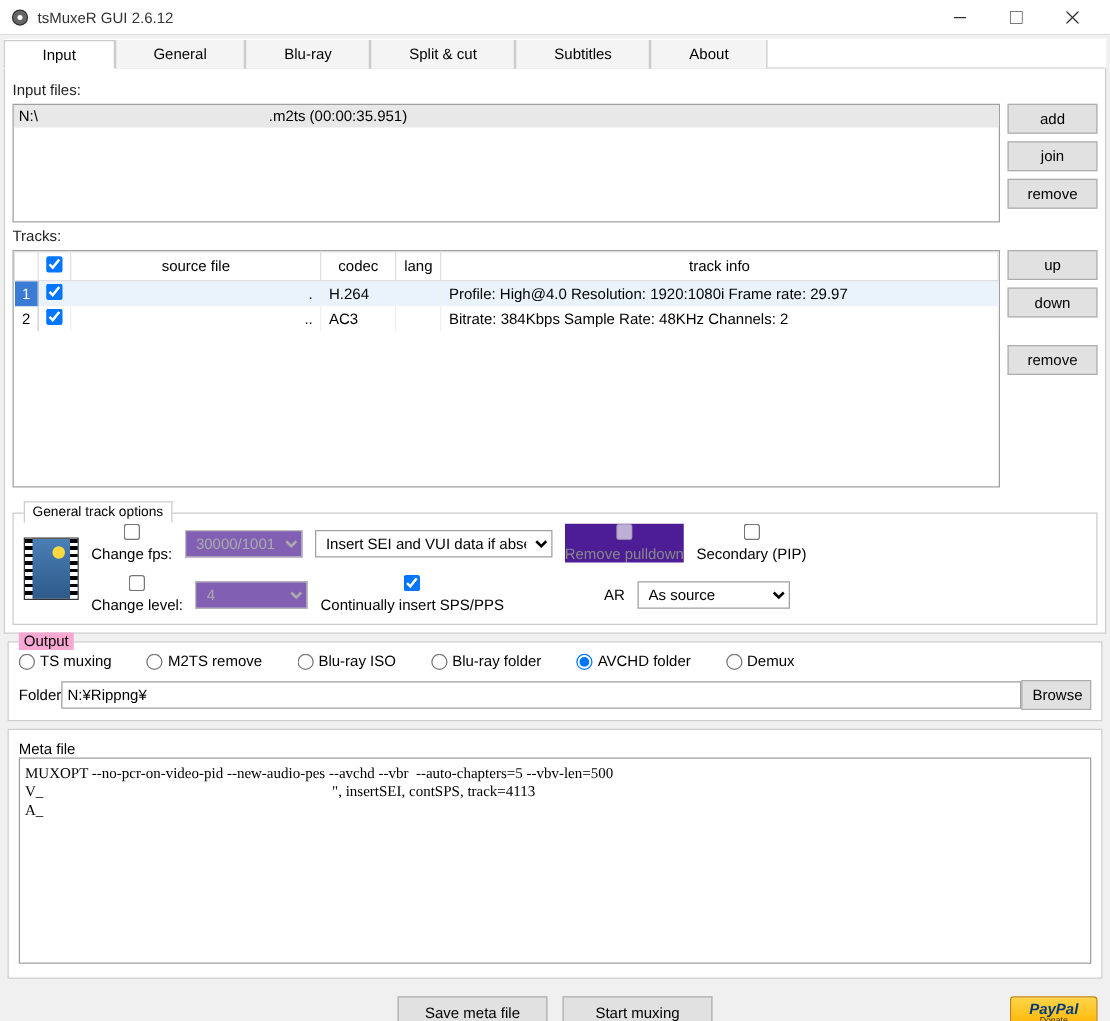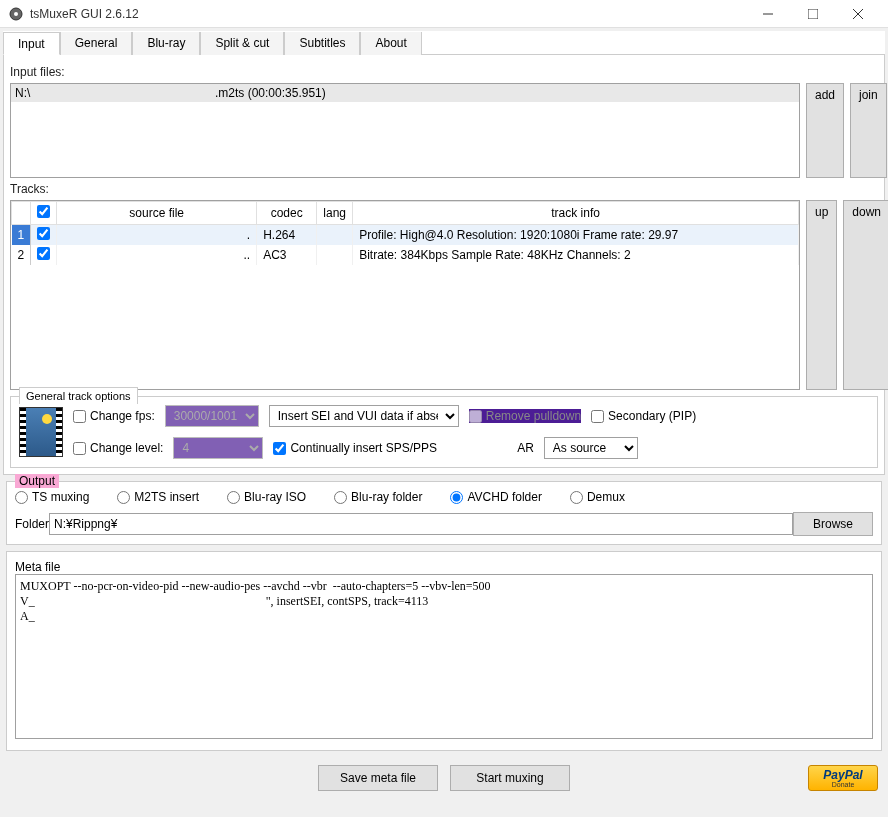--- a/index.html
+++ b/index.html
@@ -7,64 +7,64 @@
 
 
 .titlebar { height: 28px; background: #fff; display: flex; align-items: center; padding: 0 8px; border-bottom: 1px solid #e0e0e0; }
 .titlebar .icon { width: 16px; height: 16px; margin-right: 6px; }
 .titlebar .title { flex: 1; color: #333; }
 .titlebar .winbtns { display: flex; }
 .titlebar .winbtn { width: 45px; height: 28px; display: flex; align-items: center; justify-content: center; color: #333; }
 
 
 .tabstrip { display: flex; background: #fff; border-bottom: 1px solid #ccc; height: 24px; margin: 3px 3px 0 3px; }
-.tab { padding: 4px 14px; border: 1px solid #ccc; border-bottom: none; background: #f4f4f4; margin-right: 0; position: relative; top: 1px; }
+.tab { padding: 4px 30px; border: 1px solid #ccc; border-bottom: none; background: #f4f4f4; margin-right: 0; position: relative; top: 1px; }
 .tab.active { background: #fff; border-bottom: 1px solid #fff; }
 .tab:not(.active) { border-top: none; }
 
 .tabcontent { background: #fff; margin: 0 3px; padding: 6px; border: 1px solid #ccc; border-top: none; }
 
 .section-label { margin: 4px 0; color: #222; }
 
 
 .inputfiles-row { display: flex; gap: 6px; }
 .inputfiles-list { flex: 1; border: 1px solid #a0a0a0; height: 95px; background: #fff; overflow: hidden; }
 .file-row { display: flex; background: #e8e8e8; padding: 2px 4px; }
 .file-row .fname { width: 200px; }
 .file-row .finfo { flex: 1; }
-.side-btns { display: flex; flex-direction: row; gap: 6px; width: 72px; }
+.side-btns { display: flex; flex-direction: column; gap: 6px; width: 72px; }
 .btn { background: #e1e1e1; border: 1px solid #adadad; padding: 4px 8px; text-align: center; cursor: pointer; user-select: none; }
 
 
 .tracks-row { display: flex; gap: 6px; }
 .tracks-table { flex: 1; border: 1px solid #a0a0a0; background: #fff; height: 190px; }
 .tracks-table table { width: 100%; border-collapse: collapse; }
 .tracks-table th { background: #fff; border: 1px solid #e0e0e0; padding: 3px 6px; font-weight: normal; text-align: center; }
 .tracks-table td { padding: 2px 6px; border-right: 1px solid #f0f0f0; }
 .tracks-table tr.selected td { background: #eaf2fb; }
 .tracks-table tr.selected td:first-child { background: #3a7bd5; color: #fff; }
 .tracks-table td.numcell { text-align: center; border-right: 1px solid #ccc; width: 14px; }
 .tracks-table td.chkcell { text-align: center; width: 24px; }
 .tracks-table th.chkcell { width: 24px; }
 .tracks-table th.numcell { width: 14px; }
 .tracks-table th.sourcefile { width: 200px; }
 .tracks-table th.codec { width: 60px; }
 .tracks-table th.lang { width: 36px; }
 
 
-.groupbox { border: 1px solid #ccc; margin-top: 6px; padding: 8px; position: relative; }
+.groupbox { border: 1px solid #ccc; margin-top: 20px; padding: 8px; position: relative; }
 .groupbox .legend { position: absolute; top: -10px; left: 8px; background: #fff; padding: 2px 6px; border: 1px solid #ccc; border-bottom: none; font-size: 11px; }
 .gto-body { display: flex; align-items: center; gap: 10px; }
 .thumb { width: 44px; height: 50px; background: linear-gradient(#4a7fb5, #2d5a8a); border: 1px solid #333; position: relative; }
 .thumb::before { content: ""; position: absolute; left: 0; top: 0; width: 6px; height: 100%; background: repeating-linear-gradient(#000, #000 3px, #fff 3px, #fff 6px); }
 .thumb::after { content: ""; position: absolute; right: 0; top: 0; width: 6px; height: 100%; background: repeating-linear-gradient(#000, #000 3px, #fff 3px, #fff 6px); }
 .thumb .sun { position: absolute; top: 6px; right: 10px; width: 10px; height: 10px; background: #ffd940; border-radius: 50%; }
 .gto-fields { display: flex; flex-direction: column; gap: 10px; }
 .gto-row { display: flex; align-items: center; gap: 10px; }
-.chklabel { display: flex; align-items: center; gap: 4px; }
+.chklabel { display: flex; align-items: center; gap: 4px; flex-direction: column; }
 select, input[type=text] { border: 1px solid #a0a0a0; padding: 2px 4px; background: #fff; font-size: 12px; height: 22px; }
 select.disabled, .dimtext { color: #888; background: #4c1d95; }
 select { min-width: 90px; }
 .sel-wide { width: 190px; }
 
 
 .outgroup { margin: 6px; border: 1px solid #ccc; padding: 8px; position: relative; background: #fff; }
 .outgroup .legend2 { position: absolute; top: -8px; left: 8px; background: #f9a8d4; padding: 0 4px; }
 .radios { display: flex; gap: 28px; margin-bottom: 8px; align-items: center; }
 .radio { display: flex; align-items: center; gap: 4px; }
@@ -209,37 +209,37 @@
               <input type="checkbox" style="">
               <span>Change level:</span>
             </label>
           <select class="disabled" disabled=""><option>4</option></select>
           <label class="chklabel">
               <input type="checkbox" checked="" style="">
               <span>Continually insert SPS/PPS</span>
             </label>
           <span style="width:60px"></span>
           <span>AR</span>
-          <select style="width:94px"><option>As source</option></select>
+          <select style="width:122px"><option>As source</option></select>
         </div>
       </div>
     </div>
   </div>
 </div>
 
 <div class="outgroup">
   <div class="legend2">Output</div>
   <div class="radios">
     <label class="radio">
         <input type="radio" name="out" style="">
         <span>TS muxing</span>
       </label>
     <label class="radio">
         <input type="radio" name="out" style="">
-        <span>M2TS insert</span>
+        <span>M2TS remove</span>
       </label>
     <label class="radio">
         <input type="radio" name="out" style="">
         <span>Blu-ray ISO</span>
       </label>
     <label class="radio">
         <input type="radio" name="out" style="">
         <span>Blu-ray folder</span>
       </label>
     <label class="radio">
@@ -247,21 +247,21 @@
         <span>AVCHD folder</span>
       </label>
     <label class="radio">
         <input type="radio" name="out" style="">
         <span>Demux</span>
       </label>
   </div>
   <div class="folder-row">
     <span>Folder</span>
     <input type="text" value="N:¥Rippng¥" style="">
-    <div class="btn" style="width:80px">Browse</div>
+    <div class="btn" style="width:56px">Browse</div>
   </div>
 </div>
 
 <div class="metagroup">
   <div class="legend2">Meta file</div>
   <textarea id="meta-ta" style="">MUXOPT --no-pcr-on-video-pid --new-audio-pes --avchd --vbr  --auto-chapters=5 --vbv-len=500
 V_                                                                             ", insertSEI, contSPS, track=4113
 A_</textarea>
 </div>
 

